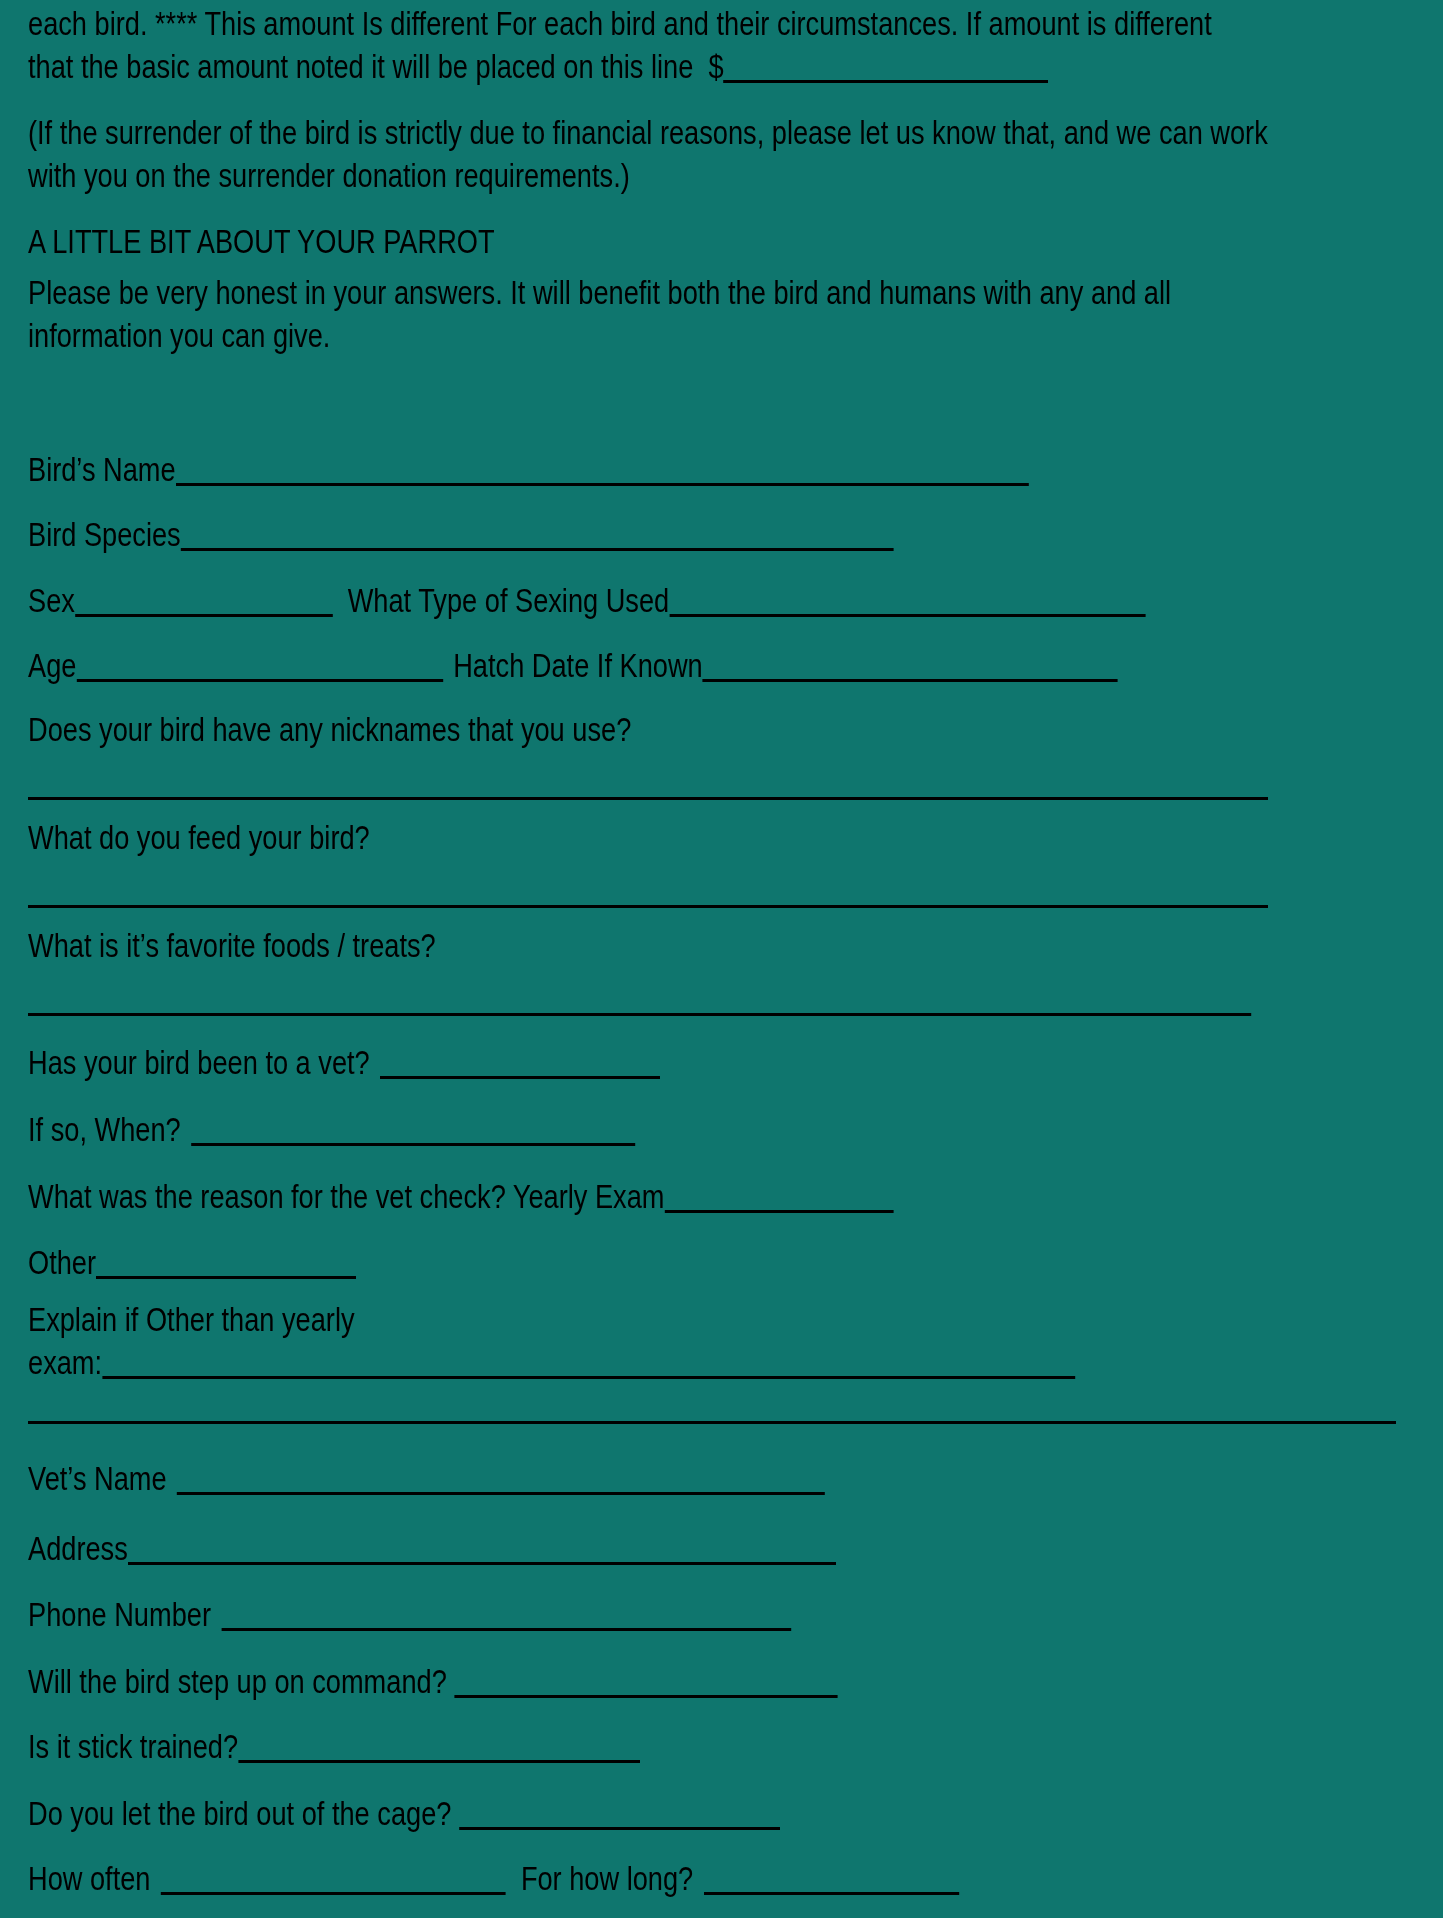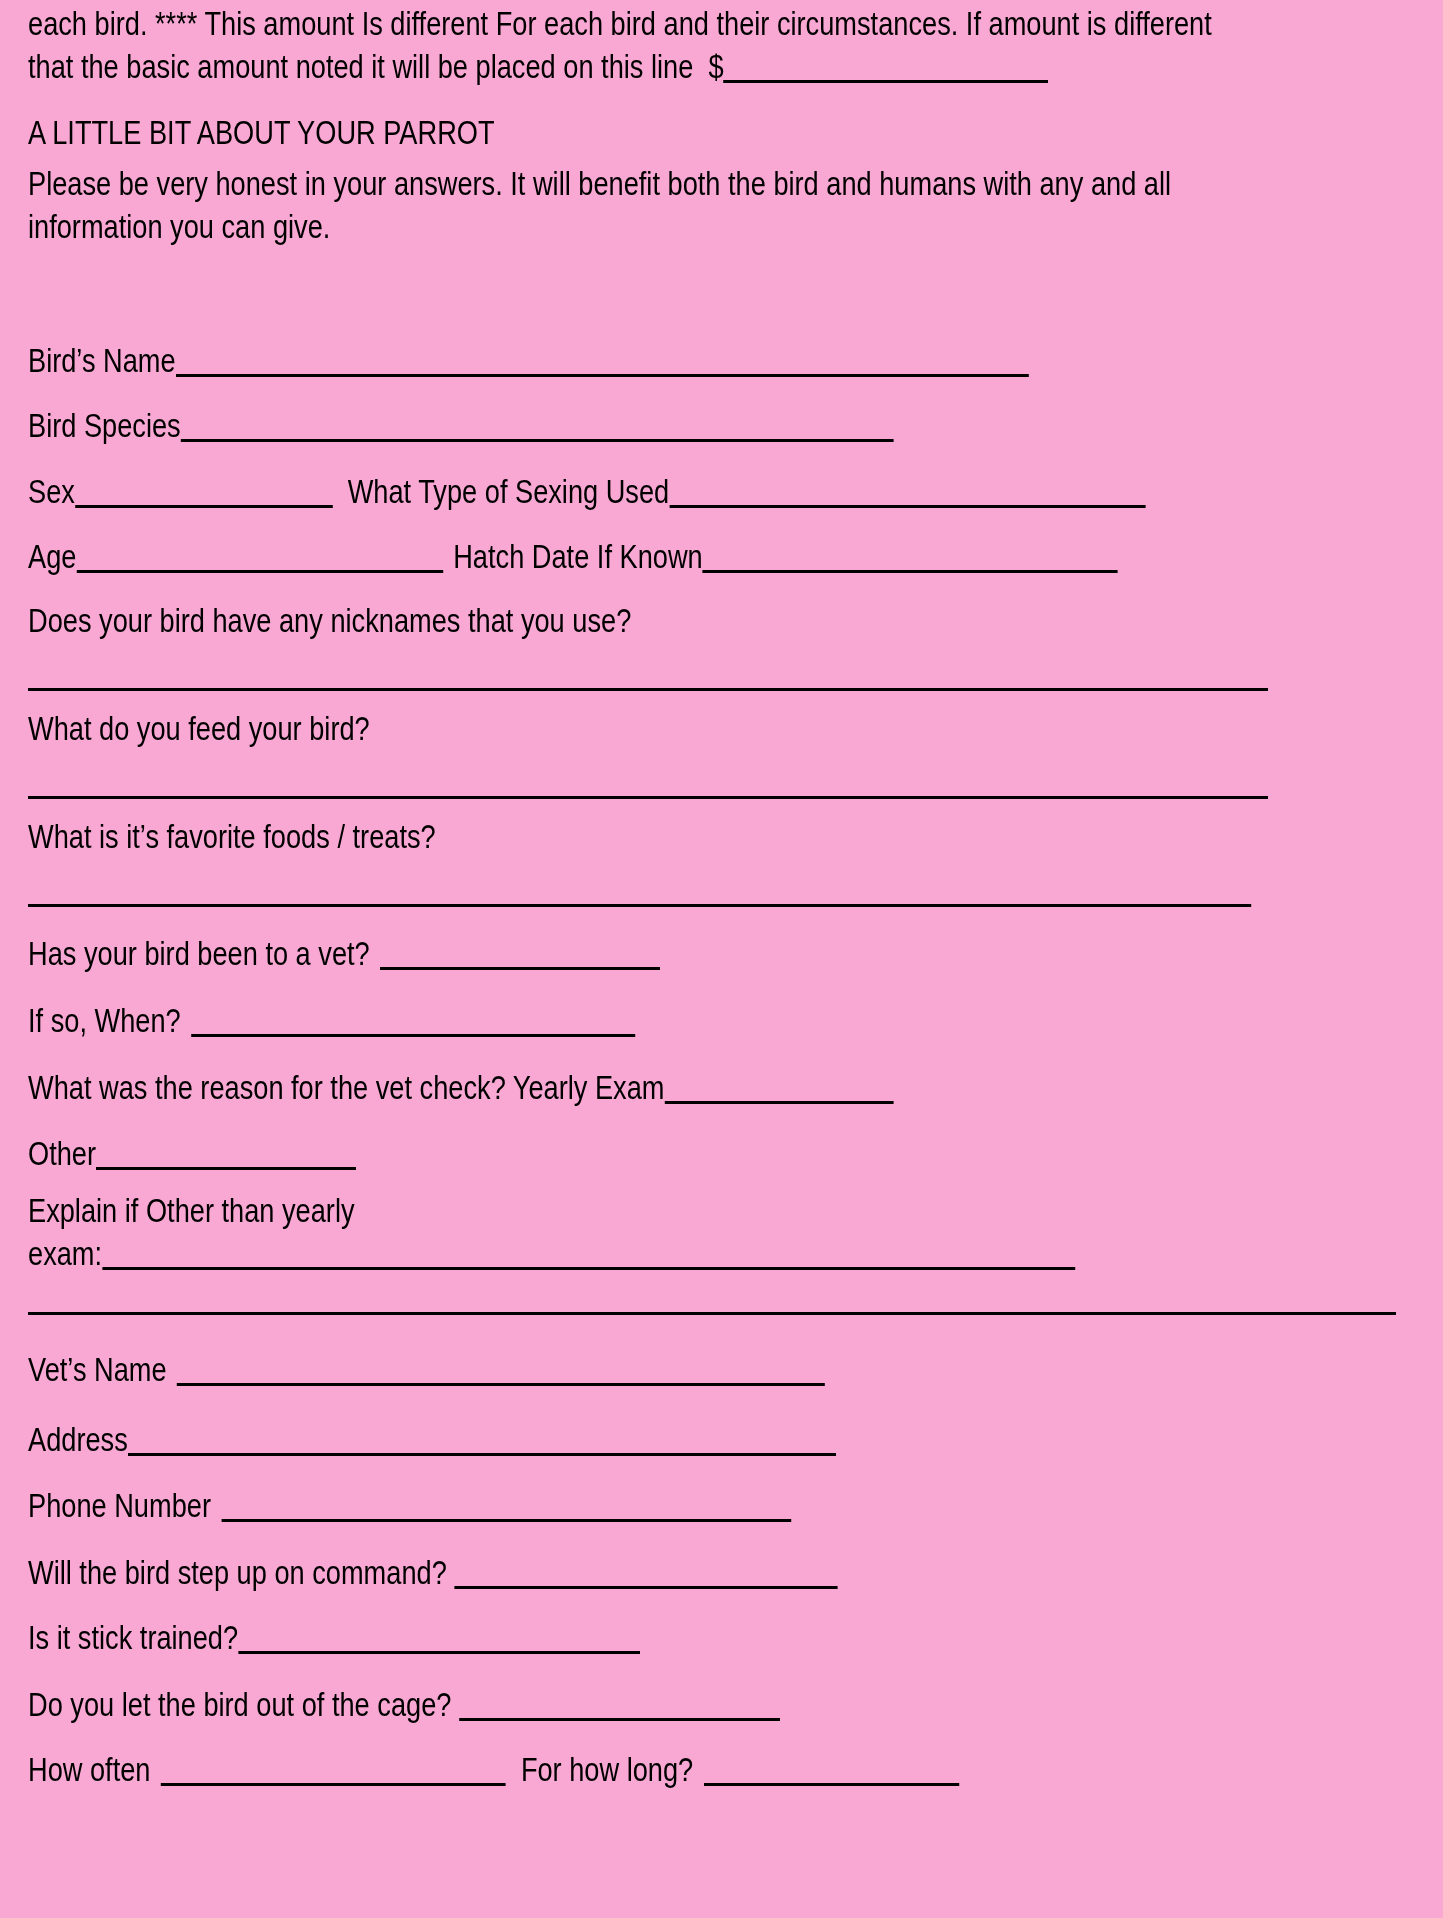--- a/index.html
+++ b/index.html
@@ -4,21 +4,21 @@
 <style>
   html, body {
     margin: 0;
     padding: 0;
     background: #ffffff;
   }
   .page {
     position: relative;
     width: 1443px;
     height: 1918px;
-    background: #f9a8d4;
+    background: #0f766e;
     color: #000000;
     font-family: "Liberation Sans", sans-serif;
     font-size: 34px;
     box-sizing: border-box;
     padding-left: 28px;
     overflow: hidden;
   }
   
   .ln {
     white-space: nowrap;
@@ -42,20 +42,24 @@
 </head>
 <body>
 
 <div class="page">
 
   <div class="para" style="margin-top:2px">
     <div class="ln ln43"><span class="lbl">each bird. **** This amount Is different For each bird and their circumstances. If amount is different</span></div>
     <div class="ln ln43"><span class="lbl">that the basic amount noted it will be placed on this line &nbsp;$</span><span class="blank" style="width:406px"></span></div>
   </div>
 
+  <div class="para" style="margin-top:23px">
+    <div class="ln ln43"><span class="lbl">(If the surrender of the bird is strictly due to financial reasons, please let us know that, and we can work</span></div>
+    <div class="ln ln43"><span class="lbl">with you on the surrender donation requirements.)</span></div>
+  </div>
 
   <div class="ln ln43" style="margin-top:23px"><span class="lbl">A LITTLE BIT ABOUT YOUR PARROT</span></div>
 
   <div class="para" style="margin-top:8px">
     <div class="ln ln43"><span class="lbl">Please be very honest in your answers. It will benefit both the bird and humans with any and all</span></div>
     <div class="ln ln43"><span class="lbl">information you can give.</span></div>
   </div>
 
   <div class="ln ln44" style="margin-top:90px">
     <span class="lbl">Bird’s Name</span><span class="blank" style="width:1066px"></span>

